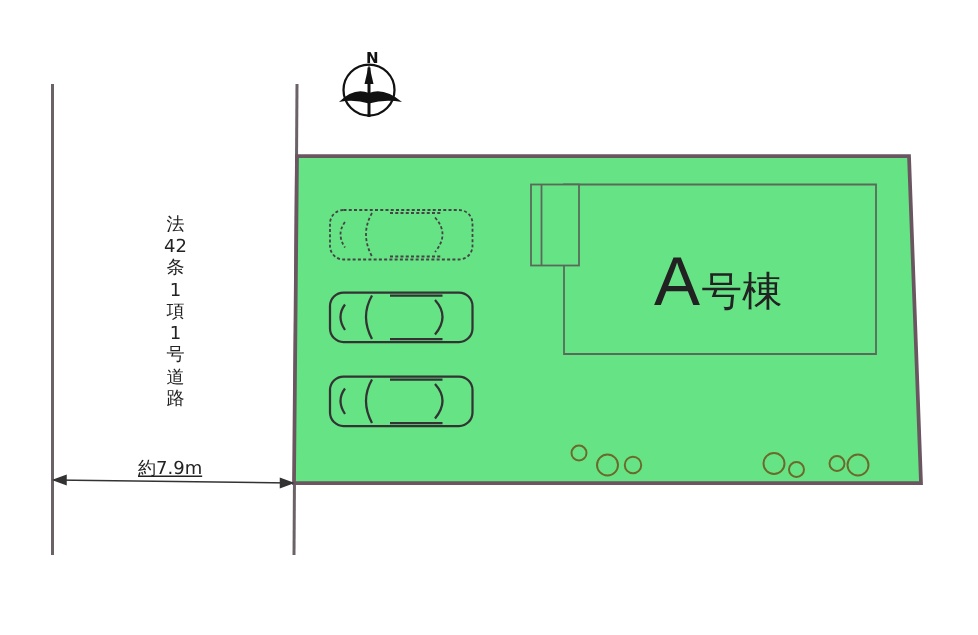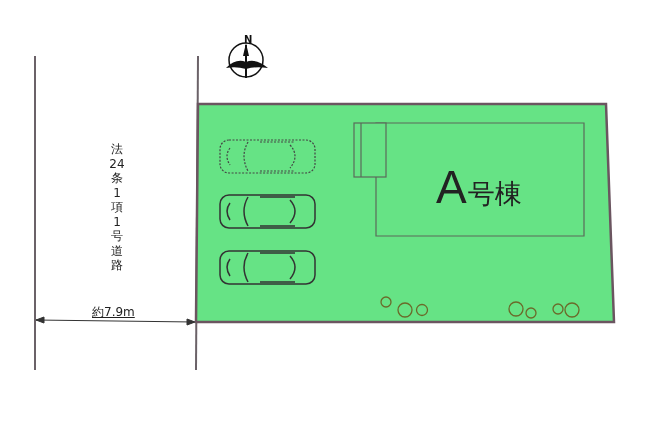--- a/index.html
+++ b/index.html
@@ -85,21 +85,21 @@
     <circle cx="531" cy="313" r="5"></circle>
     <circle cx="558" cy="309" r="5"></circle>
     <circle cx="572" cy="310" r="7"></circle>
   </g>
 </svg>
 
 <div class="north-n">N</div>
 
 <div class="road-label">
   <span>法</span>
-  <span>24</span>
+  <span>42</span>
   <span>条</span>
   <span>1</span>
   <span>項</span>
   <span>1</span>
   <span>号</span>
   <span>道</span>
   <span>路</span>
 </div>
 
 <div class="width-label">約7.9m</div>

